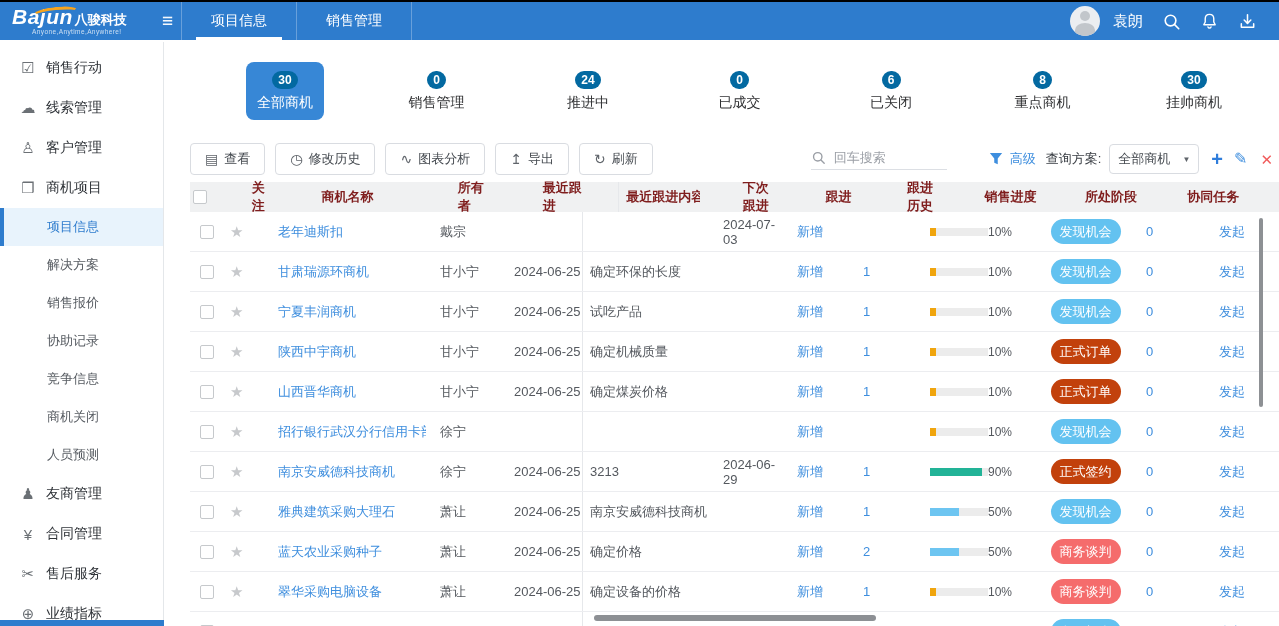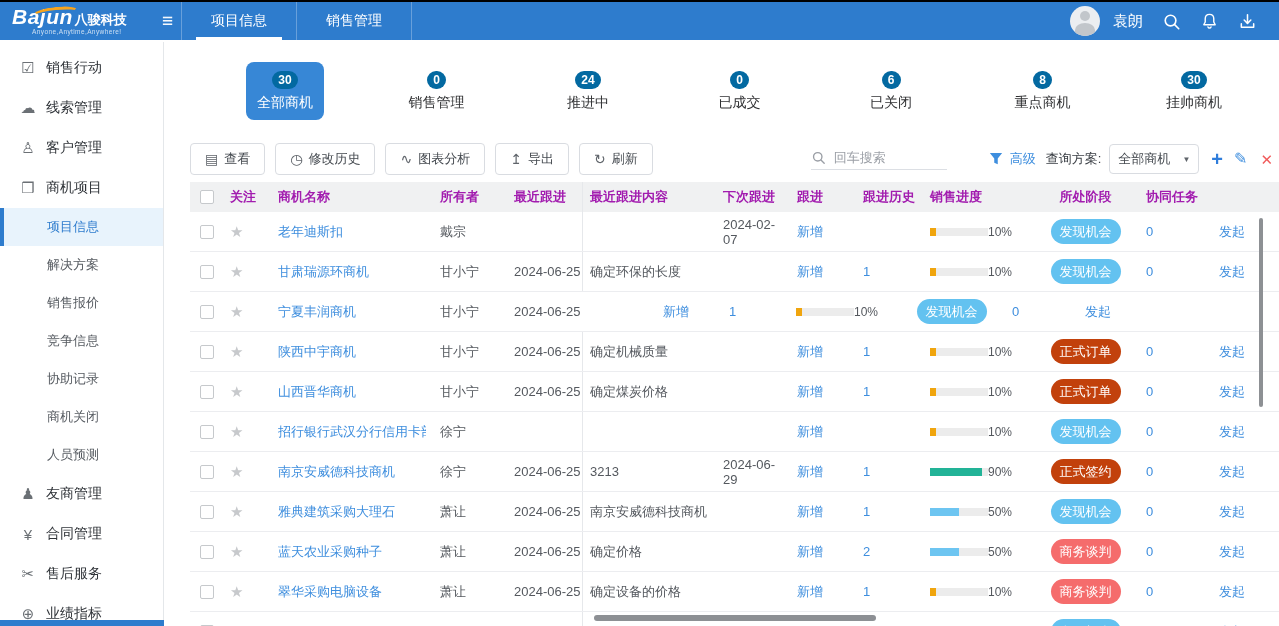--- a/index.html
+++ b/index.html
@@ -76,21 +76,21 @@
   .scheme-select{ width:90px; height:30px; border:1px solid #d9dce1; border-radius:4px;
     display:flex; align-items:center; justify-content:space-between; padding:0 8px;
     font-size:13px; color:#454a50; cursor:pointer; }
   .caret{ font-size:8px; color:#5f646a; }
   .plus{ color:#2f7ddb; font-size:20px; font-weight:bold; margin:0 11px 0 12px; cursor:pointer; line-height:1; }
   .pen{ color:#3e8ede; font-size:16px; margin-right:13px; cursor:pointer; line-height:1; }
   .xic{ color:#f15b5b; font-size:15px; font-weight:bold; cursor:pointer; line-height:1; }
   
   .table{ margin-top:7px; position:relative; }
   .thead{ display:flex; align-items:center; height:30px; background:#f0f1f2;
-    font-size:13px; font-weight:bold; color:#a21caf; }
+    font-size:13px; font-weight:bold; color:#7f1d1d;gap:36px; }
   .trow{ display:flex; align-items:center; height:40px; border-bottom:1px solid #ecedf0;
     font-size:13px; color:#54585e; background:#fff; }
   .c-check{ width:34px; display:flex; justify-content:center; align-items:center; }
   .c-star{ width:40px; padding-left:6px; }
   .c-name{ width:162px; padding-left:14px; white-space:nowrap; overflow:hidden; }
   .c-owner{ width:74px; padding-left:14px; }
   .c-date{ width:82px; padding-left:14px; }
   .c-content{ width:134px; padding-left:7px; border-left:1px solid #e6e8eb; align-self:stretch;
     display:flex; align-items:center; white-space:nowrap; overflow:hidden; }
   .c-next{ width:72px; padding-left:7px; }
@@ -200,26 +200,26 @@
       <span class="side-label">解决方案</span>
     </div>
 
     <div class="side-item sub">
 
       <span class="side-label">销售报价</span>
     </div>
 
     <div class="side-item sub">
 
+      <span class="side-label">协助记录</span>
+    </div>
+
+    <div class="side-item sub">
+
       <span class="side-label">竞争信息</span>
-    </div>
-
-    <div class="side-item sub">
-
-      <span class="side-label">协助记录</span>
     </div>
 
     <div class="side-item sub">
 
       <span class="side-label">商机关闭</span>
     </div>
 
     <div class="side-item sub">
 
       <span class="side-label">人员预测</span>
@@ -361,21 +361,21 @@
 
         <div class="trow">
           <span class="c-check">
             <span class="cb"></span>
           </span>
           <span class="c-star"><span class="star">★</span></span>
           <span class="c-name"><a class="lnk">老年迪斯扣</a></span>
           <span class="c-owner">戴宗</span>
           <span class="c-date"></span>
           <span class="c-content"></span>
-          <span class="c-next">2024-02-07</span>
+          <span class="c-next">2024-07-03</span>
           <span class="c-follow"><a class="lnk">新增</a></span>
           <span class="c-history"><a class="lnk"></a></span>
           <span class="c-progress">
             <span class="ptrack">
               <span class="pfill orange" style="width: 10%;"></span>
             </span>
             <span class="plabel">10%</span>
           </span>
           <span class="c-stage">
             <span class="pill blue">发现机会</span>
@@ -414,20 +414,21 @@
         </div>
 
         <div class="trow">
           <span class="c-check">
             <span class="cb"></span>
           </span>
           <span class="c-star"><span class="star">★</span></span>
           <span class="c-name"><a class="lnk">宁夏丰润商机</a></span>
           <span class="c-owner">甘小宁</span>
           <span class="c-date">2024-06-25</span>
+          <span class="c-content">试吃产品</span>
           <span class="c-next"></span>
           <span class="c-follow"><a class="lnk">新增</a></span>
           <span class="c-history"><a class="lnk">1</a></span>
           <span class="c-progress">
             <span class="ptrack">
               <span class="pfill orange" style="width: 10%;"></span>
             </span>
             <span class="plabel">10%</span>
           </span>
           <span class="c-stage">

